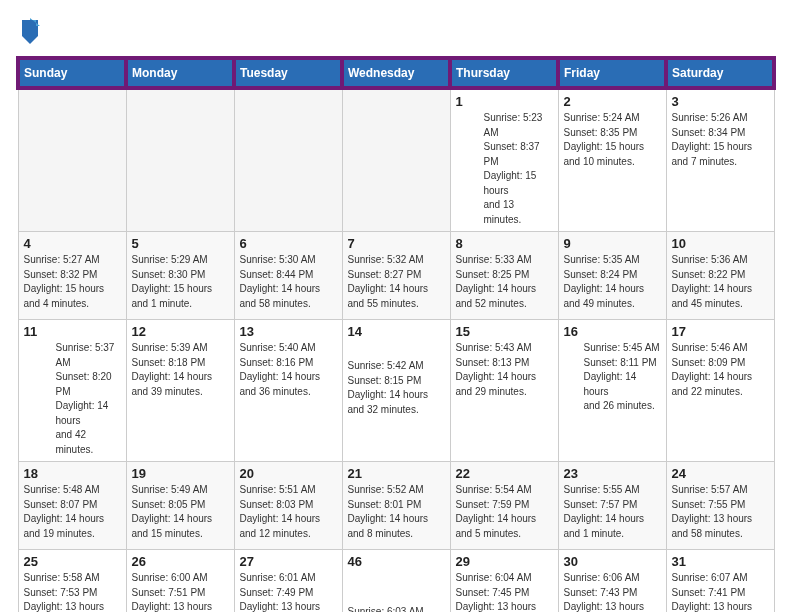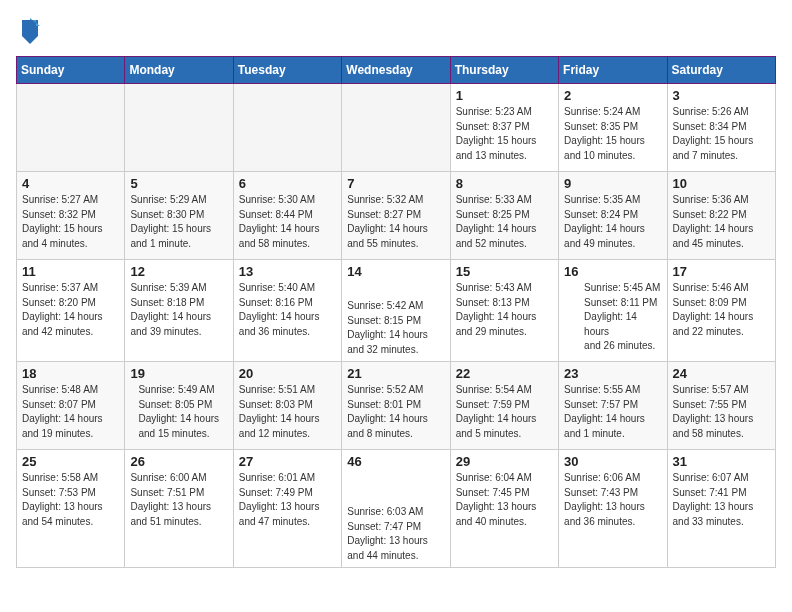--- a/index.html
+++ b/index.html
@@ -57,21 +57,21 @@
       border-collapse: collapse;
       table-layout: fixed;
     }
     th {
       background: #2a6db5;
       color: #fff;
       font-size: 12px;
       font-weight: bold;
       padding: 6px 4px;
       text-align: left;
-      border: 1px solid #701a75;
+      border: 4px solid #701a75;
     }
     td {
       border: 1px solid #ccc;
       vertical-align: top;
       padding: 4px 5px;
       font-size: 10.5px;
       color: #333;
       height: 88px;
       background: #fff;
     }
@@ -126,21 +126,21 @@
       </tr>
   </thead>
   <tbody id="calendar-body">
   <tr>
         <td class="empty"></td>
         <td class="empty"></td>
         <td class="empty"></td>
         <td class="empty"></td>
         <td>
           <div class="day-number">1</div>
-          <div class="day-info" style="white-space: pre-line;">Sunrise: 5:23 AM
+          <div class="day-info" style="white-space: pre-line; margin-left: 28px;">Sunrise: 5:23 AM
 Sunset: 8:37 PM
 Daylight: 15 hours
 and 13 minutes.</div>
         </td>
         <td>
           <div class="day-number">2</div>
           <div class="day-info" style="white-space: pre-line;">Sunrise: 5:24 AM
 Sunset: 8:35 PM
 Daylight: 15 hours
 and 10 minutes.</div>
@@ -200,21 +200,21 @@
           <div class="day-number">10</div>
           <div class="day-info" style="white-space: pre-line;">Sunrise: 5:36 AM
 Sunset: 8:22 PM
 Daylight: 14 hours
 and 45 minutes.</div>
         </td>
       </tr>
       <tr>
         <td>
           <div class="day-number">11</div>
-          <div class="day-info" style="white-space: pre-line;">Sunrise: 5:37 AM
+          <div class="day-info" style="white-space: pre-line; margin-left: 32px;">Sunrise: 5:37 AM
 Sunset: 8:20 PM
 Daylight: 14 hours
 and 42 minutes.</div>
         </td>
         <td>
           <div class="day-number">12</div>
           <div class="day-info" style="white-space: pre-line;">Sunrise: 5:39 AM
 Sunset: 8:18 PM
 Daylight: 14 hours
 and 39 minutes.</div>
@@ -258,21 +258,21 @@
       <tr>
         <td>
           <div class="day-number">18</div>
           <div class="day-info" style="white-space: pre-line;">Sunrise: 5:48 AM
 Sunset: 8:07 PM
 Daylight: 14 hours
 and 19 minutes.</div>
         </td>
         <td>
           <div class="day-number">19</div>
-          <div class="day-info" style="white-space: pre-line; margin-left: 8px;">Sunrise: 5:49 AM
+          <div class="day-info" style="white-space: pre-line;">Sunrise: 5:49 AM
 Sunset: 8:05 PM
 Daylight: 14 hours
 and 15 minutes.</div>
         </td>
         <td>
           <div class="day-number">20</div>
           <div class="day-info" style="white-space: pre-line;">Sunrise: 5:51 AM
 Sunset: 8:03 PM
 Daylight: 14 hours
 and 12 minutes.</div>

